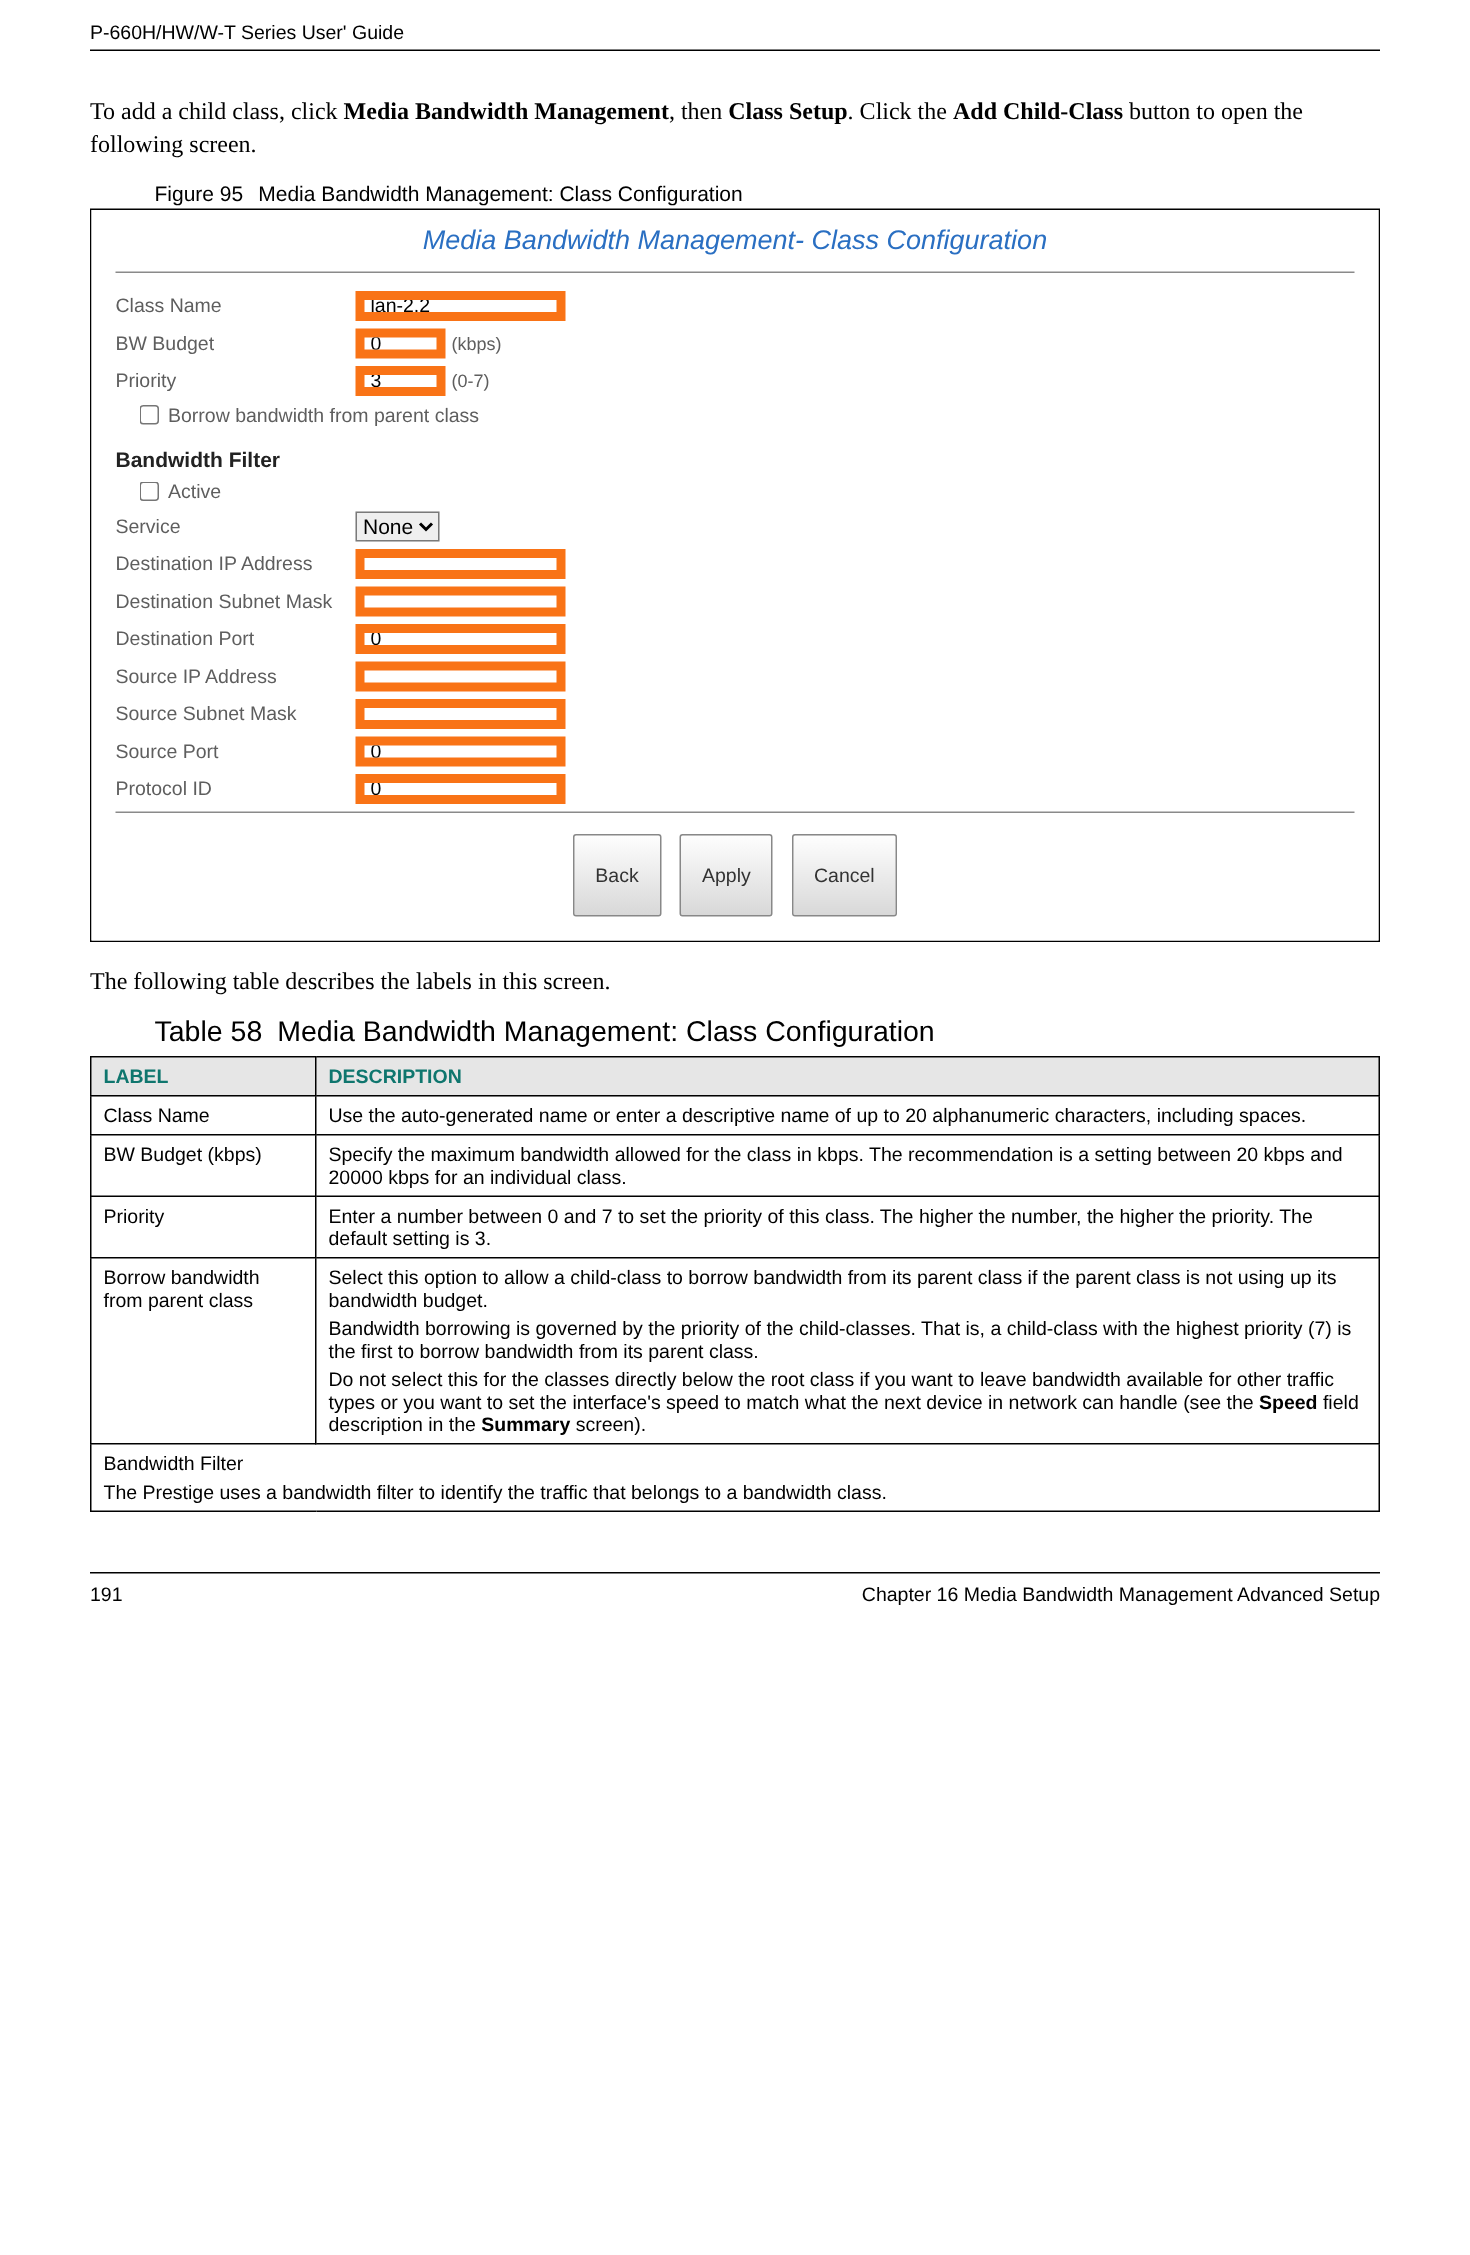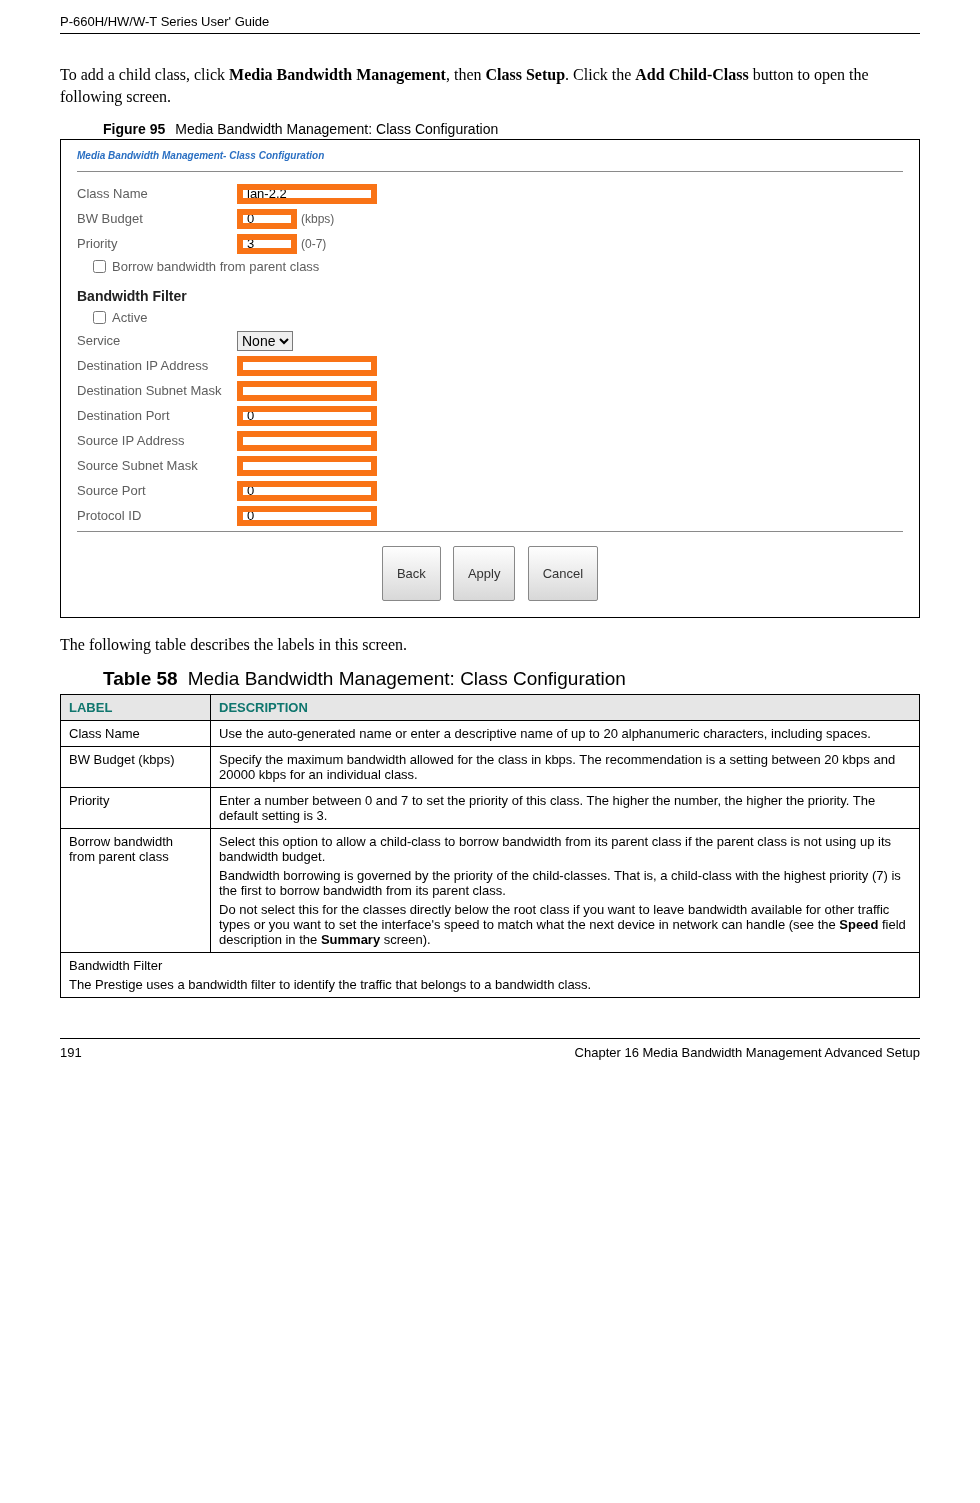--- a/index.html
+++ b/index.html
@@ -26,37 +26,38 @@
       font-size: 16px;
       line-height: 1.4;
       margin-bottom: 12px;
     }
     .bold { font-weight: bold; }
     .figure-caption {
       font-family: Arial, Helvetica, sans-serif;
       font-size: 14px;
       margin-bottom: 2px;
     }
-    .fig-num { font-weight: bold; margin-right: 10px; padding-left: 43px; }
+    .fig-num { font-weight: normal; margin-right: 10px; padding-left: 43px; }
     .screenshot-box {
       border: 1px solid #000;
       padding: 0;
       margin-bottom: 16px;
     }
     .screenshot-inner {
       background: #fff;
       padding: 6px 16px 16px 16px;
       font-family: Arial, Helvetica, sans-serif;
     }
     .screenshot-title {
       color: #2a6fc2;
-      font-weight: bold;
+      font-weight: normal;
       font-style: italic;
-      font-size: 10px;
+      font-size: 18px;
       padding: 4px 0 8px 0;
+      text-align: center;
     }
     .hr-thin {
       border: none;
       border-top: 1px solid #8a8a8a;
       margin: 2px 0 12px 0;
     }
     .form-row {
       display: flex;
       align-items: center;
       margin-bottom: 5px;

